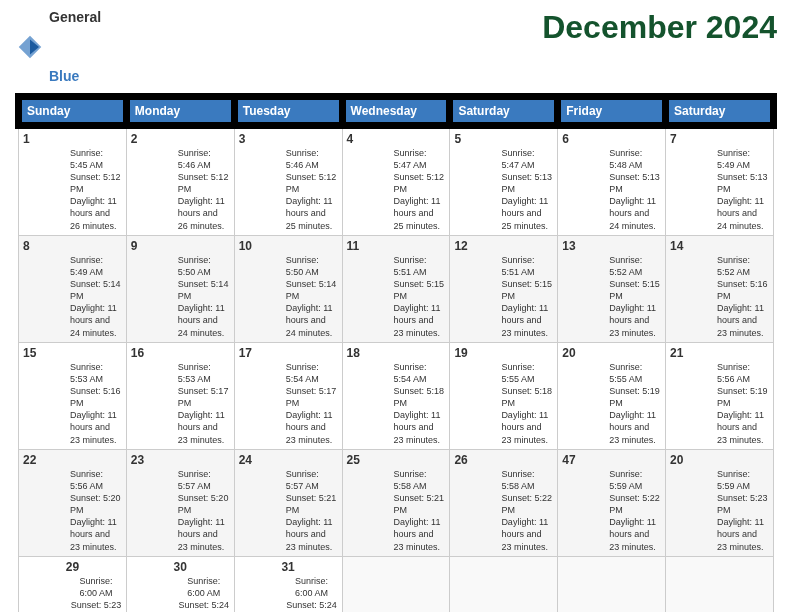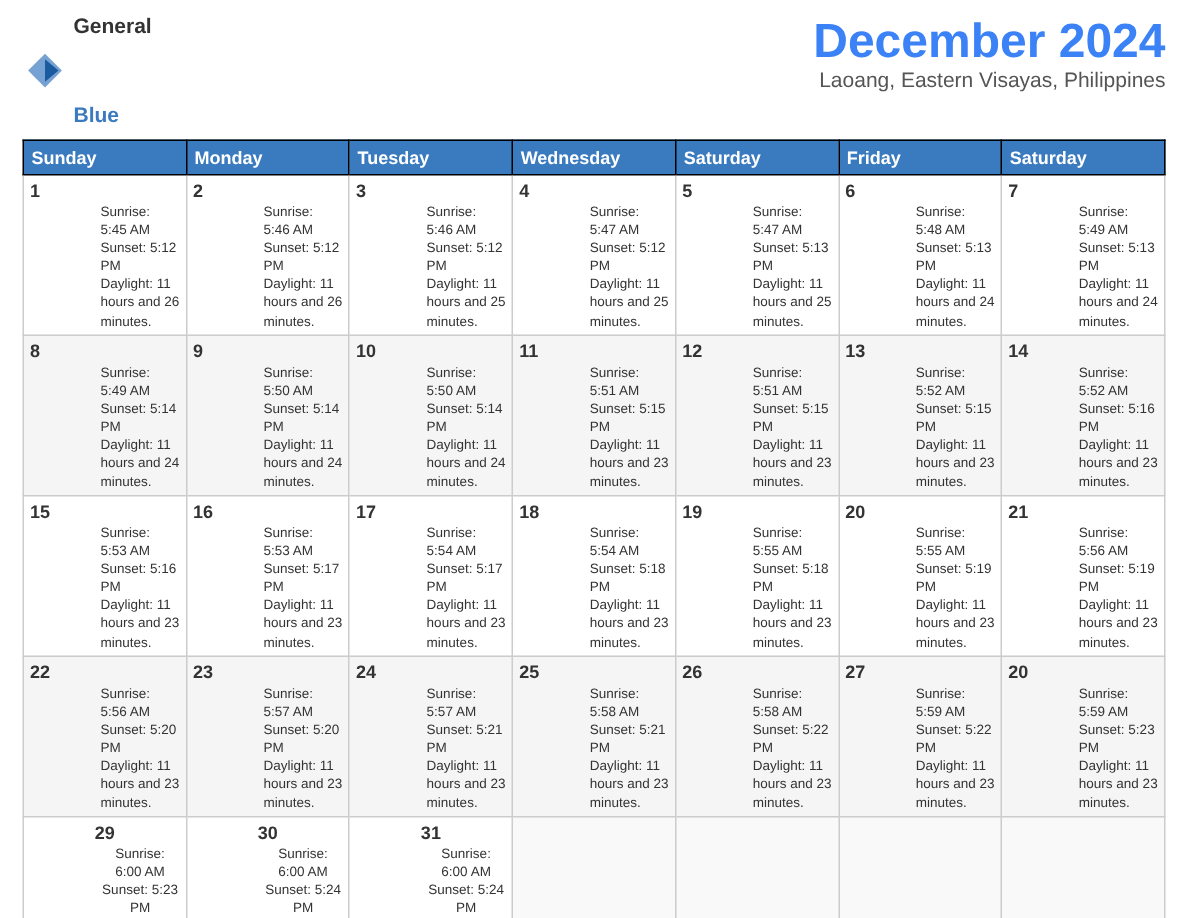--- a/index.html
+++ b/index.html
@@ -45,40 +45,40 @@
     .logo-icon {
       width: 30px;
       height: 30px;
     }
     .title-block {
       text-align: right;
     }
     .month-title {
       font-size: 32px;
       font-weight: bold;
-      color: #3b82f6;
+      color: #14532d;
       line-height: 1.1;
     }
     .location {
       font-size: 14px;
       color: #555;
     }
     .calendar {
       width: 100%;
       border-collapse: collapse;
       table-layout: fixed;
     }
     .calendar th {
       background: #3a7abf;
       color: white;
       text-align: left;
       padding: 4px 5px;
       font-size: 12px;
       font-weight: bold;
-      border: 1px solid #000000;
+      border: 7px solid #000000;
     }
     .calendar td {
       border: 1px solid #ccc;
       vertical-align: top;
       padding: 3px 4px;
       height: 82px;
       background: #fff;
       font-size: 9.5px;
       color: #333;
     }
@@ -116,21 +116,20 @@
         <polygon points="20,5 35,20 20,35 5,20" fill="#3a7abf" opacity="0.7"></polygon>
         <polygon points="20,10 32,20 20,30" fill="#1a5a9f"></polygon>
       </svg>
       <div class="logo-text">
         <span class="logo-general">General</span>
         <span class="logo-blue">Blue</span>
       </div>
     </div>
     <div class="title-block">
       <div class="month-title">December 2024</div>
-      <div class="location">Laoang, Eastern Visayas, Philippines</div>
     </div>
   </div>
 
   <table class="calendar">
     <thead>
       <tr>
 
       <th>Sunday</th>
           <th>Monday</th>
           <th>Tuesday</th>
@@ -246,21 +245,21 @@
           </td>
           <td>
             <span class="day-num">25</span>
             <div class="day-info">Sunrise: 5:58 AM<br>Sunset: 5:21 PM<br>Daylight: 11 hours and 23 minutes.</div>
           </td>
           <td>
             <span class="day-num">26</span>
             <div class="day-info">Sunrise: 5:58 AM<br>Sunset: 5:22 PM<br>Daylight: 11 hours and 23 minutes.</div>
           </td>
           <td>
-            <span class="day-num">27</span>
+            <span class="day-num">47</span>
             <div class="day-info">Sunrise: 5:59 AM<br>Sunset: 5:22 PM<br>Daylight: 11 hours and 23 minutes.</div>
           </td>
           <td>
             <span class="day-num">20</span>
             <div class="day-info">Sunrise: 5:59 AM<br>Sunset: 5:23 PM<br>Daylight: 11 hours and 23 minutes.</div>
           </td>
         </tr>
         <tr class="last-row">
           <td>
             <span class="day-num">29</span>

